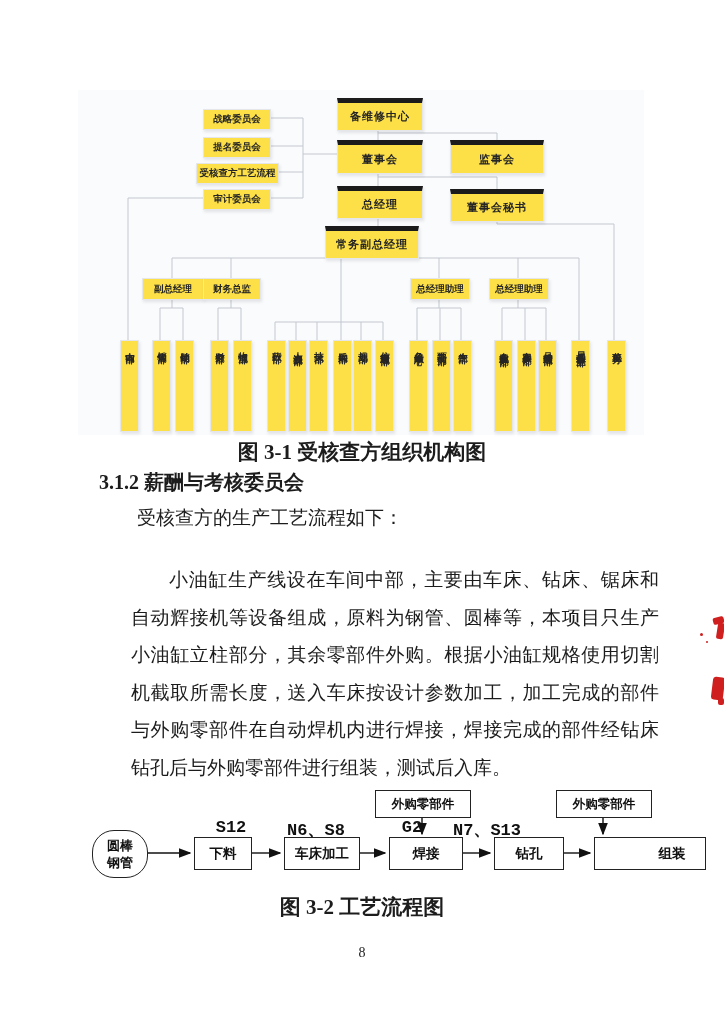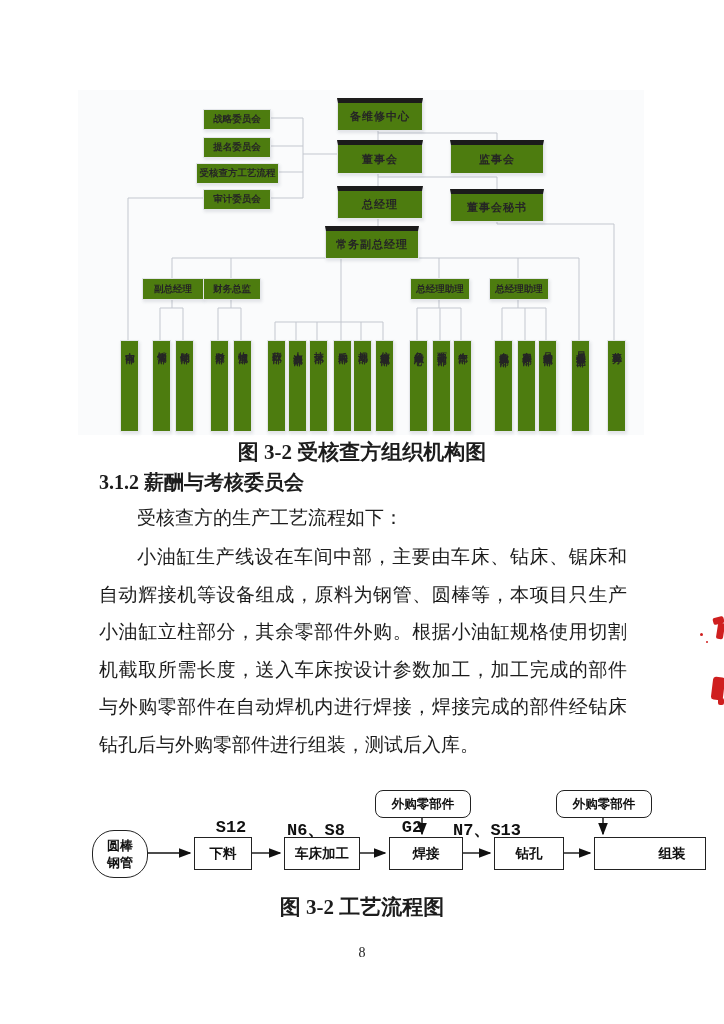--- a/index.html
+++ b/index.html
@@ -1,41 +1,41 @@
 <!DOCTYPE html>
 <html><head>
 <meta charset="utf-8">
 <style>
   html,body{margin:0;padding:0;background:#e9e9e9;}
   .page{position:relative;width:724px;height:1024px;background:#ffffff;overflow:hidden;
         font-family:"Liberation Serif", serif;color:#1c1c1c;margin:0 auto;}
   
   .org-area{position:absolute;left:78px;top:90px;width:566px;height:345px;background:#fafbfc;}
   svg.overlay{position:absolute;left:0;top:0;pointer-events:none;}
-  .org-box{position:absolute;background:#4d7c0f;border:1px solid #e4e6ea;
+  .org-box{position:absolute;background:#fde047;border:1px solid #e4e6ea;
            box-shadow:1px 2px 3px rgba(50,60,80,.12);
            display:flex;align-items:center;justify-content:center;
            font-family:"Liberation Sans", sans-serif;font-weight:bold;color:#252525;z-index:2;}
   .bar{border-top:5px solid #1b1b1b;}
   .lv1{font-size:11px;letter-spacing:1px;}
   .committee{font-size:9.5px;}
   .mgr{font-size:9.5px;}
   .dept{writing-mode:vertical-rl;text-orientation:upright;font-size:9.5px;
         letter-spacing:1px;padding-top:3px;justify-content:flex-start;}
   
   .caption{position:absolute;left:0;width:100%;text-align:center;font-weight:bold;font-size:21px;}
   .heading{position:absolute;left:99px;font-weight:bold;font-size:20px;}
   .para{position:absolute;left:99px;width:528px;font-size:19px;margin:0;
         text-indent:2em;text-align:justify;line-height:37.5px;}
   
   .flow-box{position:absolute;background:#fff;border:1.5px solid #222;z-index:2;
             display:flex;align-items:center;justify-content:center;text-align:center;
             font-family:"Liberation Sans", sans-serif;font-weight:bold;font-size:13.5px;color:#111;}
   .flow-material{white-space:pre-line;line-height:17px;font-size:13px;}
-  .flow-ext{font-size:12.5px;border-radius:8px;}
+  .flow-ext{font-size:12.5px;}
   .flow-label{position:absolute;transform:translateX(-50%);z-index:2;
               font-family:Liberation Mono, monospace;font-weight:bold;font-size:17px;color:#111;}
   .pageno{position:absolute;left:0;width:100%;text-align:center;font-size:14px;}
   
   .red{position:absolute;background:#cf1f1f;z-index:3;}
 </style>
 </head>
 <body>
 
 <div class="page">
@@ -104,24 +104,24 @@
   <div class="org-box dept" style="left:375px;top:340px;width:17px;height:87px;">信息管理部</div>
   <div class="org-box dept" style="left:409px;top:340px;width:17px;height:87px;">备维修中心</div>
   <div class="org-box dept" style="left:432px;top:340px;width:17px;height:87px;">安环动力部</div>
   <div class="org-box dept" style="left:453px;top:340px;width:17px;height:87px;">生产部</div>
   <div class="org-box dept" style="left:494px;top:340px;width:17px;height:87px;">专业化服务部</div>
   <div class="org-box dept" style="left:517px;top:340px;width:17px;height:87px;">客户服务部</div>
   <div class="org-box dept" style="left:538px;top:340px;width:17px;height:87px;">品质管理部</div>
   <div class="org-box dept" style="left:571px;top:340px;width:17px;height:87px;">易损备事业部</div>
   <div class="org-box dept" style="left:607px;top:340px;width:17px;height:87px;">董秘办</div>
 
-  <div class="caption" style="top:438px;">图 3-2 受核查方组织机构图</div>
+  <div class="caption" style="top:438px;">图 3-1 受核查方组织机构图</div>
   <div class="heading" style="top:469px;">3.1.2 薪酬与考核委员会</div>
   <p class="para" style="top:504px;line-height:28px;">受核查方的生产工艺流程如下：</p>
-  <p class="para" style="top:538px;">小油缸生产线设在车间中部，主要由车床、钻床、锯床和自动辉接机等设备组成，原料为钢管、圆棒等，本项目只生产小油缸立柱部分，其余零部件外购。根据小油缸规格使用切割机截取所需长度，送入车床按设计参数加工，加工完成的部件与外购零部件在自动焊机内进行焊接，焊接完成的部件经钻床钻孔后与外购零部件进行组装，测试后入库。</p>
+  <p class="para" style="top:561px;margin-left:32px;">小油缸生产线设在车间中部，主要由车床、钻床、锯床和自动辉接机等设备组成，原料为钢管、圆棒等，本项目只生产小油缸立柱部分，其余零部件外购。根据小油缸规格使用切割机截取所需长度，送入车床按设计参数加工，加工完成的部件与外购零部件在自动焊机内进行焊接，焊接完成的部件经钻床钻孔后与外购零部件进行组装，测试后入库。</p>
 
   <div class="flow-box flow-material" style="left:92px;top:830px;width:54px;height:46px;border-radius:22px;">圆棒
 钢管</div>
   <div class="flow-box" style="left:194px;top:837px;width:56px;height:31px;">下料</div>
   <div class="flow-box" style="left:284px;top:837px;width:74px;height:31px;">车床加工</div>
   <div class="flow-box" style="left:389px;top:837px;width:72px;height:31px;">焊接</div>
   <div class="flow-box" style="left:494px;top:837px;width:68px;height:31px;">钻孔</div>
   <div class="flow-box" style="left:594px;top:837px;width:66px;height:31px;padding-left:44px;">组装</div>
   <div class="flow-box flow-ext" style="left:375px;top:790px;width:94px;height:26px;">外购零部件</div>
   <div class="flow-box flow-ext" style="left:556px;top:790px;width:94px;height:26px;">外购零部件</div>

